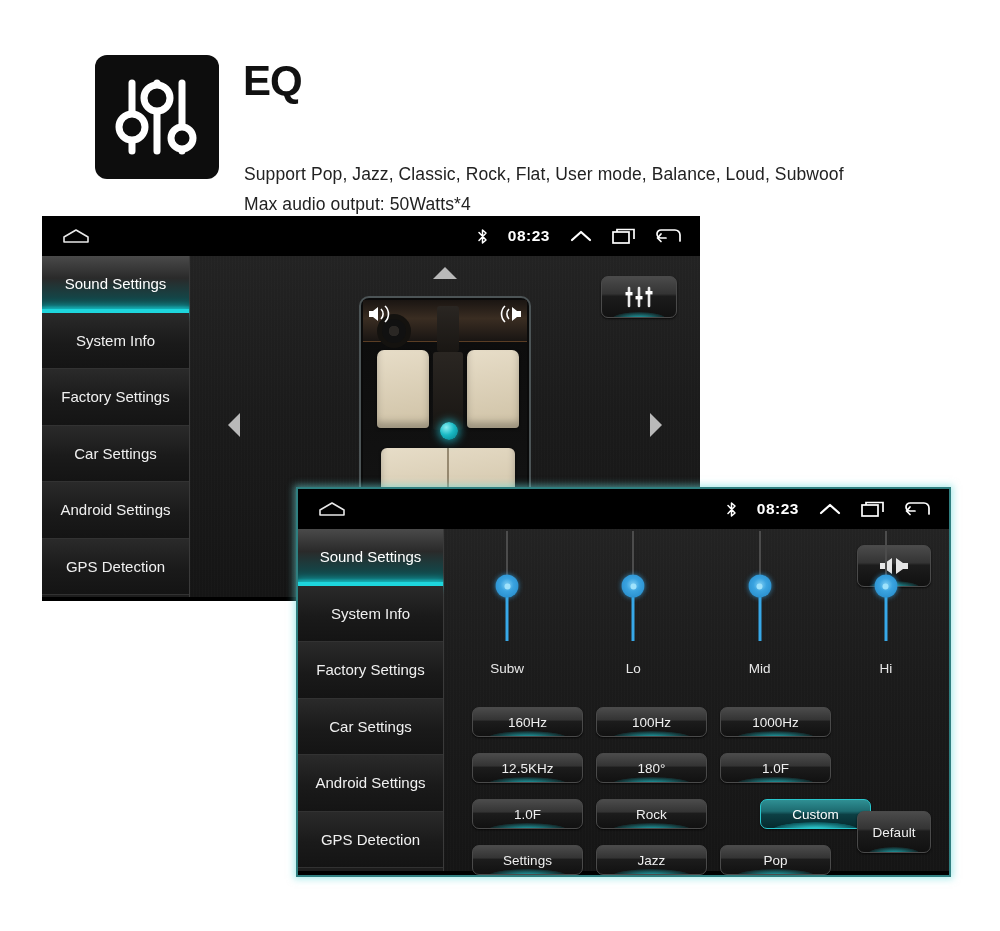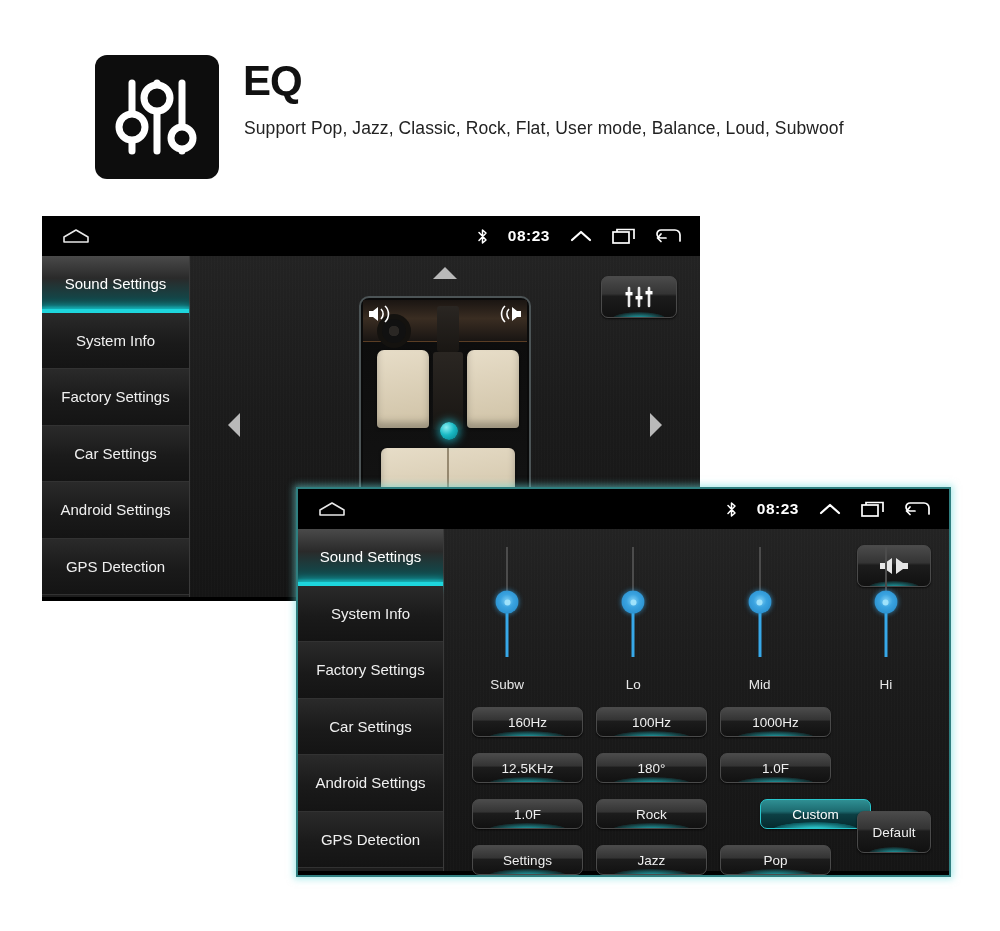--- a/index.html
+++ b/index.html
@@ -20,20 +20,21 @@
   .hdr-icon svg { display: block; width: 124px; height: 124px; }
   .hdr-title {
     position: absolute; left: 243px; top: 58px;
     font-size: 42px; font-weight: bold; color: #111; letter-spacing: -1px;
     line-height: 46px;
   }
   .hdr-line {
     position: absolute; left: 244px;
     font-size: 17.5px; color: #222; letter-spacing: 0.1px;
     white-space: nowrap;
+    margin-top: 46px;
   }
   .hdr-line.l1 { top: 118px; }
   .hdr-line.l2 { top: 148px; }
 
   
   .device {
     position: absolute;
     background: #000;
     overflow: hidden;
   }
@@ -168,21 +169,21 @@
     content:""; position:absolute; left: 10%; right: 10%; bottom: -10px; height: 16px;
     border-radius: 50%;
     background: radial-gradient(ellipse at center, rgba(60,250,255,.95) 0%, rgba(20,170,180,.3) 68%, transparent 72%);
   }
 
   .eq-icon-btn {
     position: absolute; right: 23px; top: 20px; width: 76px; height: 42px;
   }
 
   
-  .sliders { position: absolute; left: 0; right: 0; top: 18px; height: 160px; display: flex; justify-content: space-between; }
+  .sliders { position: absolute; left: 0; right: 0; top: 2px; height: 160px; display: flex; justify-content: space-between; }
   .slider-col { flex: 1; position: relative; }
   .sl-track {
     position: absolute; left: 50%; transform: translateX(-50%);
     top: 0; width: 2px; height: 110px;
     background: #4c4c4c;
   }
   .sl-fill {
     position: absolute; left: 50%; transform: translateX(-50%);
     width: 3px; background: #37a8e8;
   }
@@ -225,20 +226,21 @@
         <line x1="62" y1="28" x2="62" y2="96"></line>
         <line x1="87" y1="28" x2="87" y2="96"></line>
       </g>
       <circle cx="37" cy="72" r="13" fill="#0d0d0d" stroke="#ffffff" stroke-width="7"></circle>
       <circle cx="62" cy="43" r="13" fill="#0d0d0d" stroke="#ffffff" stroke-width="7"></circle>
       <circle cx="87" cy="83" r="11" fill="#0d0d0d" stroke="#ffffff" stroke-width="7"></circle>
     </svg>
   </div>
   <div class="hdr-title">EQ</div>
   <div class="hdr-line l1">Support Pop, Jazz, Classic, Rock, Flat, User mode, Balance, Loud, Subwoof</div>
+  <div class="hdr-line l2">Max audio output: 50Watts*4</div>
 
   <div class="device panel1">
 
     <div class="statusbar">
       <span class="sb-home">
         <svg width="28" height="16" viewBox="0 0 28 16">
             <path d="M2 14 L2 9 L14 2 L26 9 L26 14 Z" fill="none" stroke="#e8e8e8" stroke-width="1.6" stroke-linejoin="round"></path>
           </svg>
       </span>
       <span class="sb-right">

